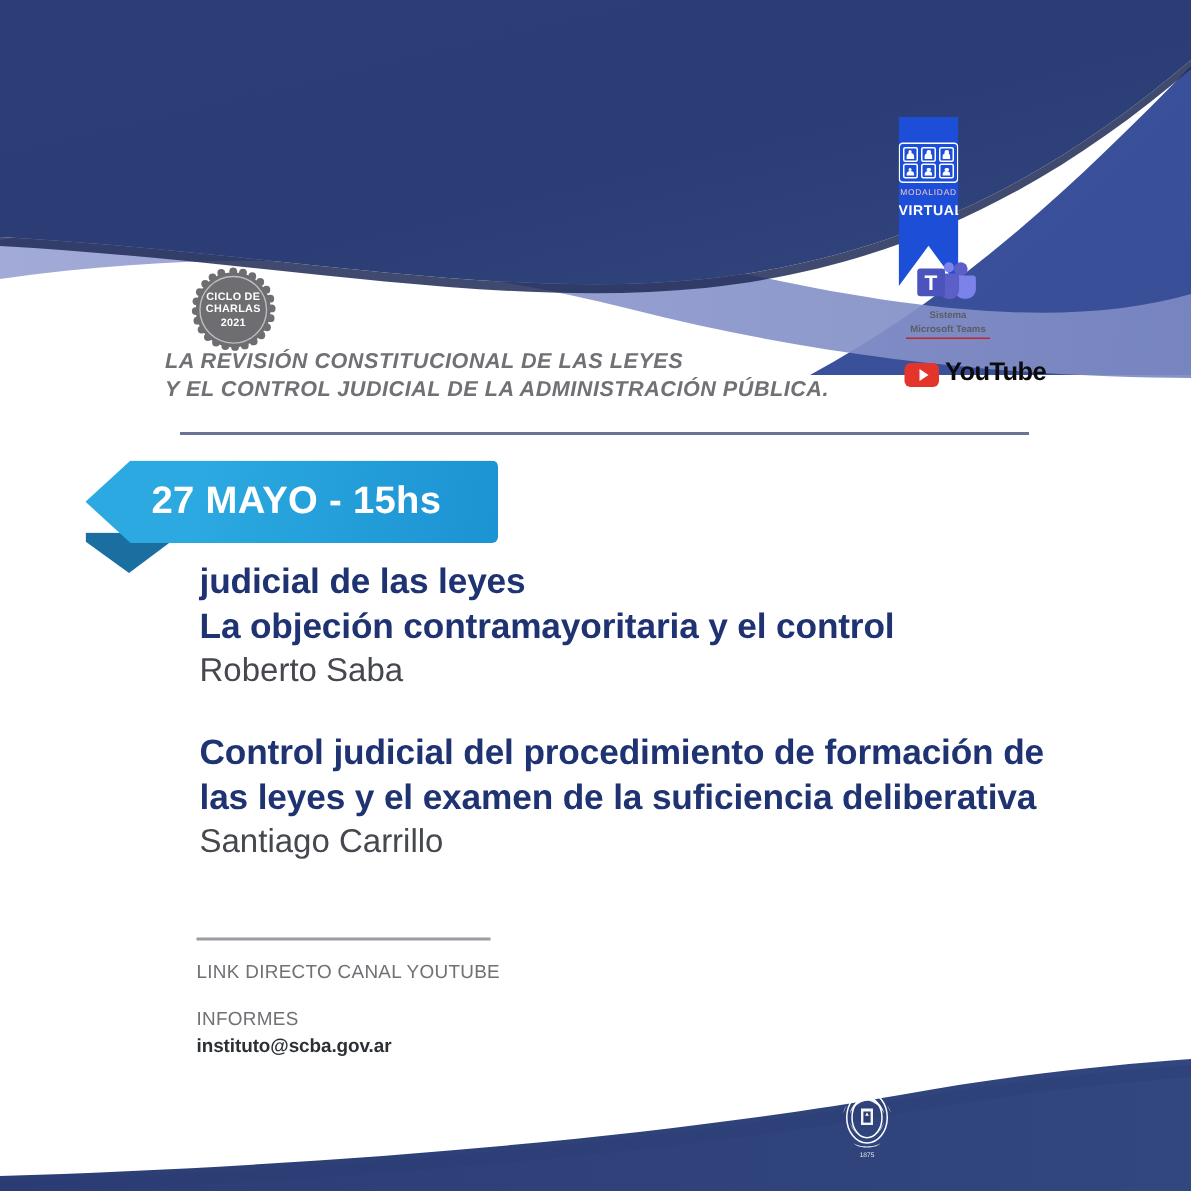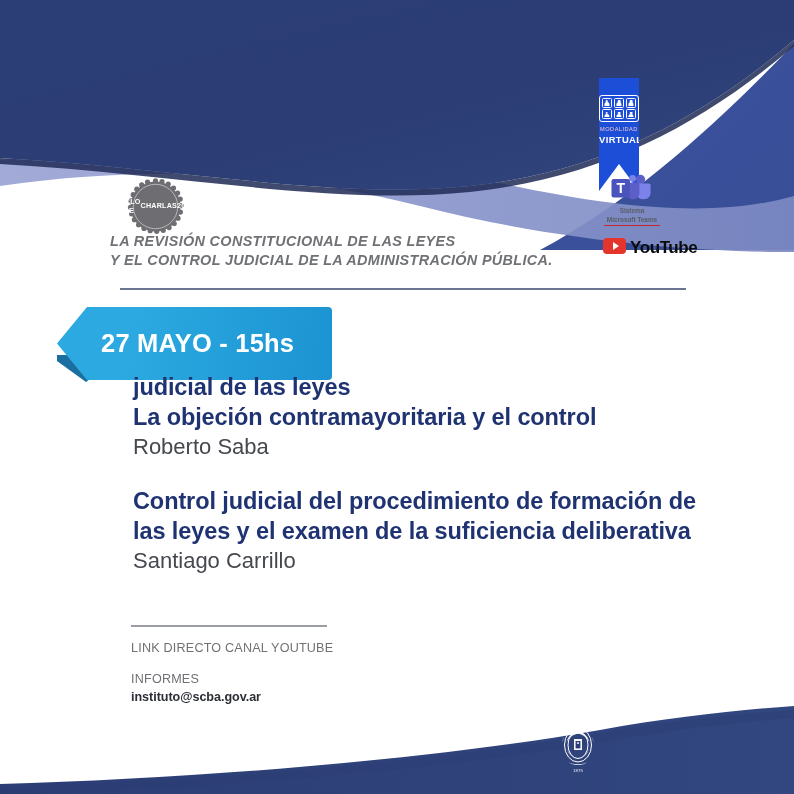--- a/index.html
+++ b/index.html
@@ -33,21 +33,21 @@
     position: absolute;
     left: 127px;
     top: 178px;
     width: 57px;
     height: 57px;
   }
   .seal-inner {
     position: absolute;
     inset: 0;
     display: flex;
-    flex-direction: row;
+    flex-direction: column;
     align-items: center;
     justify-content: center;
     text-align: center;
     color: #ffffff;
     font-weight: bold;
     letter-spacing: .2px;
     line-height: 1.12;
     font-size: 7.2px;
   }
 
@@ -183,21 +183,21 @@
     height: 1px;
     background: #C3272B;
   }
 
   
   .yt {
     position: absolute;
     left: 603px;
     top: 238px;
     display: flex;
-    align-items: flex-start;
+    align-items: flex-end;
     gap: 4px;
   }
   .yt-box {
     width: 23px;
     height: 16px;
     background: #E3352B;
     border-radius: 4px;
     display: flex;
     align-items: center;
     justify-content: center;
@@ -231,21 +231,21 @@
     width: 58px;
     height: 27px;
     background: #1B6FA0;
     clip-path: polygon(0 0, 100% 0, 100% 20%, 50% 100%, 0 22%);
   }
   .banner-main {
     position: absolute;
     left: 0;
     top: 0;
     width: 275px;
-    height: 73px;
+    height: 55px;
     background: linear-gradient(100deg, #2BA9E0 0%, #2BA9E0 28%, #1C93D2 100%);
     clip-path: polygon(30px 0, 100% 0, 100% 100%, 30px 100%, 0 50%);
     border-radius: 0 4px 4px 0;
     display: flex;
     align-items: center;
   }
   .banner-text {
     color: #ffffff;
     font-size: 25.5px;
     font-weight: bold;

